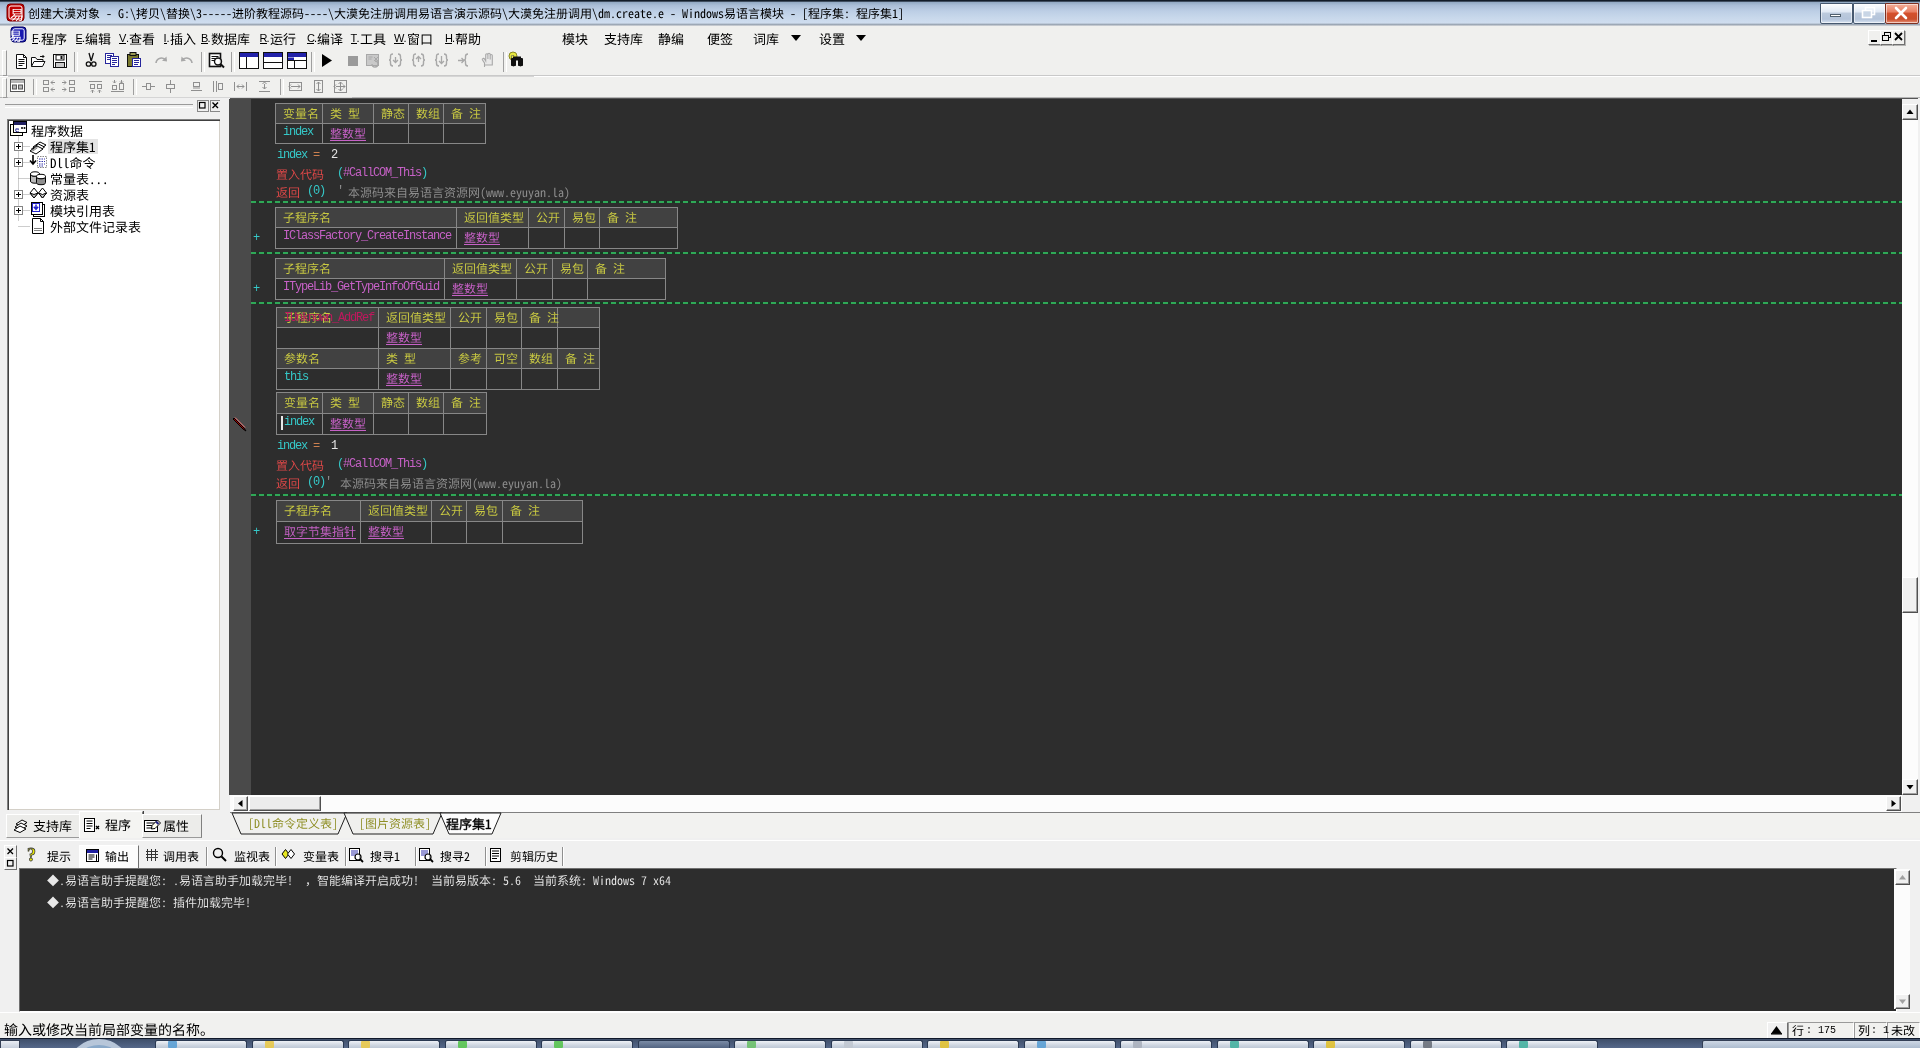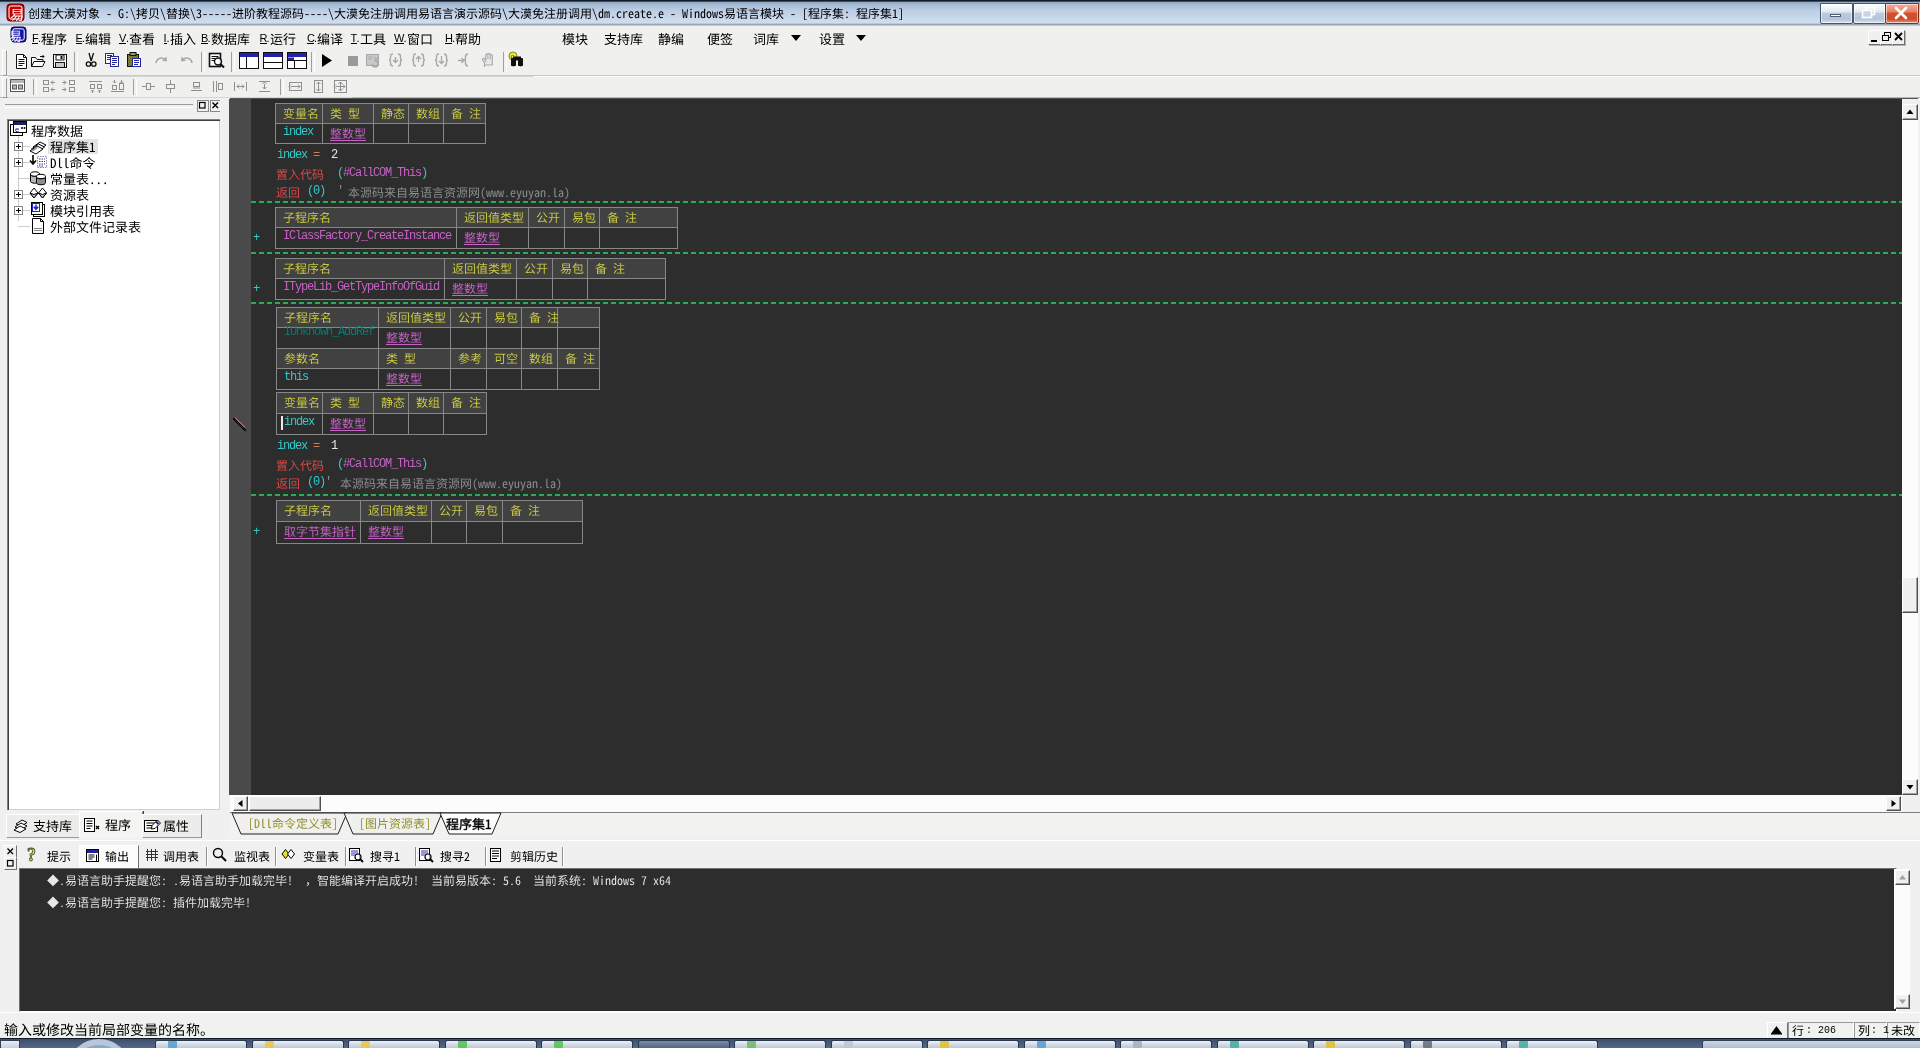--- a/index.html
+++ b/index.html
@@ -1107,21 +1107,21 @@
       </g>
     </svg>
     <div style="position:absolute;left:276px;top:327px;width:323px;height:1px;background:#878787"></div>
     <div style="position:absolute;left:276px;top:327px;width:1px;height:21px;background:#878787"></div>
     <div style="position:absolute;left:378px;top:327px;width:1px;height:21px;background:#878787"></div>
     <div style="position:absolute;left:450px;top:327px;width:1px;height:21px;background:#878787"></div>
     <div style="position:absolute;left:486px;top:327px;width:1px;height:21px;background:#878787"></div>
     <div style="position:absolute;left:521px;top:327px;width:1px;height:21px;background:#878787"></div>
     <div style="position:absolute;left:557px;top:327px;width:1px;height:21px;background:#878787"></div>
     <div style="position:absolute;left:599px;top:327px;width:1px;height:21px;background:#878787"></div>
-    <span style="position:absolute;left:284px;top:326px;font-family:'Liberation Mono',monospace;font-size:12px;line-height:13px;color:#0f766e;white-space:pre;letter-spacing:-1.2px">IUnknown_AddRef</span>
+    <span style="position:absolute;left:284px;top:312px;font-family:'Liberation Mono',monospace;font-size:12px;line-height:13px;color:#be185d;white-space:pre;letter-spacing:-1.2px">IUnknown_AddRef</span>
     <svg style="position:absolute;left:386px;top:330px" width="36" height="17">
       <g fill="#c661c6" transform="translate(0,12) scale(0.012,-0.012)">
         <use href="#g103" x="0"></use>
         <use href="#g59" x="1000"></use>
         <use href="#g99" x="2000"></use>
       </g>
     </svg>
     <div style="position:absolute;left:386px;top:344px;width:36px;height:1px;background:#c661c6"></div>
     <div style="position:absolute;left:276px;top:348px;width:323px;height:20px;background:#414141"></div>
     <div style="position:absolute;left:276px;top:348px;width:323px;height:1px;background:#878787"></div>
@@ -1674,21 +1674,21 @@
       <path d="M0 7.8 H11" stroke="#000" stroke-width="1.5"></path>
     </svg>
     <div style="position:absolute;left:1788px;top:1022px;width:64px;height:15px;border:1px solid;border-color:#9a9a9a #fff #fff #9a9a9a"></div>
     <div style="position:absolute;left:1854px;top:1022px;width:31px;height:15px;border:1px solid;border-color:#9a9a9a #fff #fff #9a9a9a"></div>
     <div style="position:absolute;left:1887px;top:1022px;width:31px;height:15px;border:1px solid;border-color:#9a9a9a #fff #fff #9a9a9a"></div>
     <svg style="position:absolute;left:1792px;top:1022.5px" width="12" height="17">
       <g fill="#000" transform="translate(0,12) scale(0.012,-0.012)">
         <use href="#g63" x="0"></use>
       </g>
     </svg>
-    <span style="position:absolute;left:1806px;top:1024.5px;font-family:'Liberation Mono',monospace;font-size:10px;line-height:12px;color:#000;white-space:pre">: 206</span>
+    <span style="position:absolute;left:1806px;top:1024.5px;font-family:'Liberation Mono',monospace;font-size:10px;line-height:12px;color:#000;white-space:pre">: 175</span>
     <svg style="position:absolute;left:1858px;top:1022.5px" width="12" height="17">
       <g fill="#000" transform="translate(0,12) scale(0.012,-0.012)">
         <use href="#g176" x="0"></use>
       </g>
     </svg>
     <span style="position:absolute;left:1871px;top:1024.5px;font-family:'Liberation Mono',monospace;font-size:10px;line-height:12px;color:#000;white-space:pre">: 1</span>
     <svg style="position:absolute;left:1891px;top:1022.5px" width="24" height="17">
       <g fill="#000" transform="translate(0,12) scale(0.012,-0.012)">
         <use href="#g177" x="0"></use>
         <use href="#g171" x="1000"></use>

